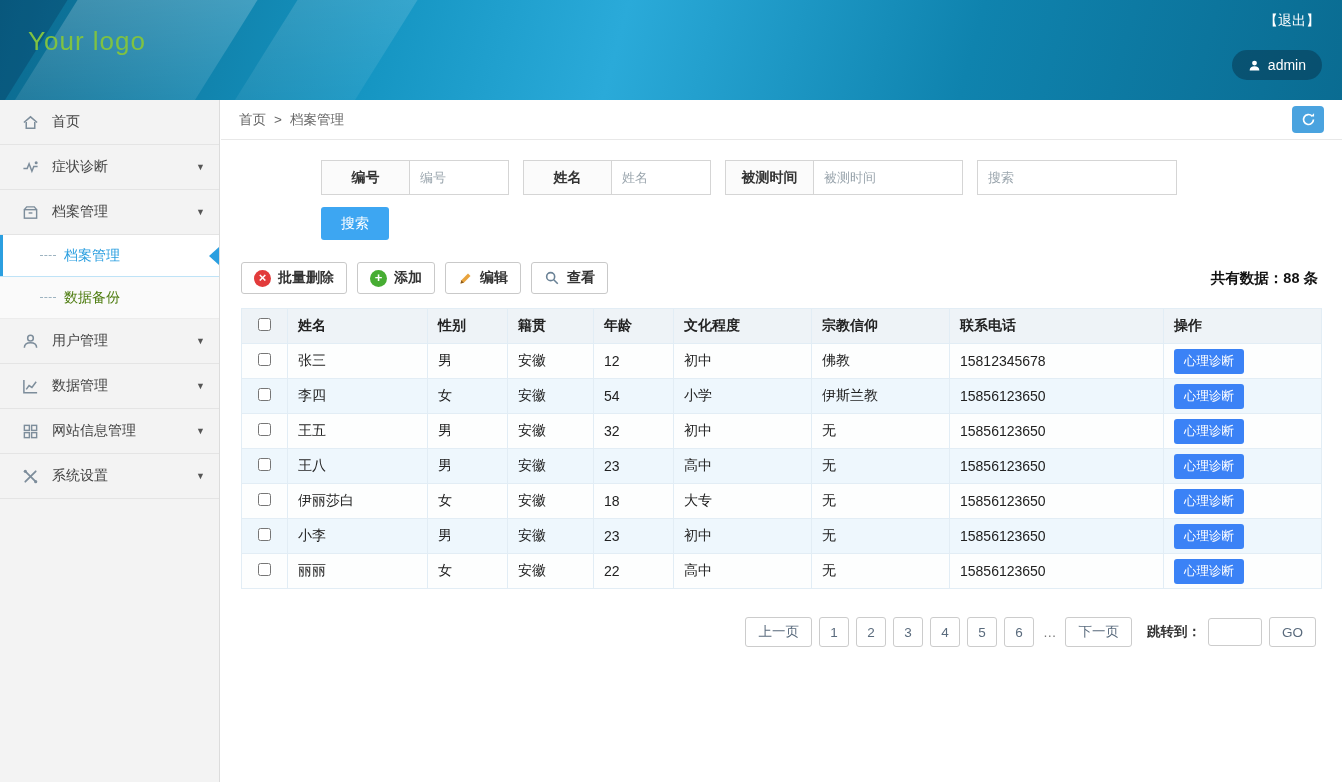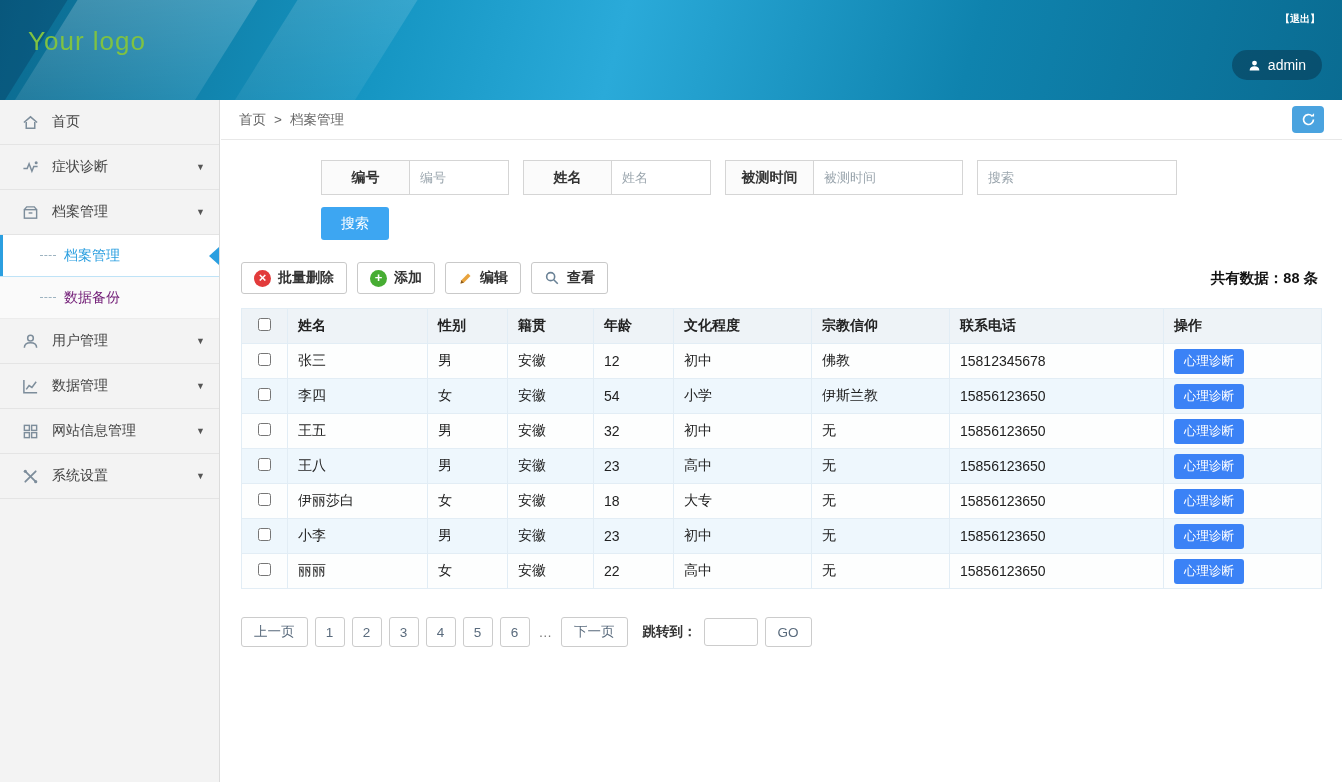--- a/index.html
+++ b/index.html
@@ -7,33 +7,33 @@
   .app { position:relative; width:1342px; height:782px; overflow:hidden; background:#fff; }
 
   
   .header { position:absolute; top:0; left:0; right:0; height:100px; overflow:hidden;
     background:linear-gradient(105deg,#0b6a8f 0%,#1595c2 28%,#2aaad9 46%,#0f83ae 72%,#0a6c92 100%); }
   .streak { position:absolute; top:-60px; height:240px; transform:skewX(-32deg); pointer-events:none; }
   .s1 { left:40px;  width:180px; background:linear-gradient(rgba(255,255,255,.28),rgba(255,255,255,0)); }
   .s2 { left:260px; width:120px; background:linear-gradient(rgba(255,255,255,.18),rgba(255,255,255,0)); }
   .s3 { left:-60px; width:90px;  background:rgba(0,25,60,.22); }
   .logo { position:absolute; left:28px; top:26px; font-size:26px; color:#7fc242; letter-spacing:1px;text-align:right; }
-  .logout { position:absolute; right:22px; top:12px; color:#fff; font-size:10px; font-weight:bold; cursor:pointer; }
+  .logout { position:absolute; right:22px; top:12px; color:#fff; font-size:14px; font-weight:normal; cursor:pointer; }
   .admin-pill { position:absolute; right:20px; top:50px; height:30px; display:flex; align-items:center; gap:7px;
     background:rgba(7,56,82,.55); border-radius:15px; padding:0 16px; color:#fff; font-size:14px; cursor:pointer; }
 
   
   .sidebar { position:absolute; top:100px; left:0; width:220px; bottom:0; background:#f3f3f3; border-right:1px solid #dcdcdc; }
   .side-item { height:45px; display:flex; align-items:center; gap:12px; padding:0 14px 0 20px;
     border-bottom:1px solid #e4e4e4; color:#444; font-size:14px; cursor:pointer; background:#f3f3f3; }
   .side-icon { width:20px; display:flex; justify-content:center; }
   .side-label { flex:1; }
   .side-arrow { font-size:9px; color:#555; }
   .side-sub { height:42px; display:flex; align-items:center; gap:8px; padding-left:40px; font-size:14px;
-    color:#701a75; background:#fafafa; border-bottom:1px solid #ececec; position:relative; cursor:pointer; }
+    color:#4d7c0f; background:#fafafa; border-bottom:1px solid #ececec; position:relative; cursor:pointer; }
   .side-sub .dash { width:16px; border-top:1px dashed #9db3c0; }
   .side-sub.active { color:#2b9fe0; background:#fff; box-shadow:inset 3px 0 0 #2b9fe0; border-bottom:1px solid #bfe3f7; }
   .side-sub.active .tri { position:absolute; right:0; top:50%; transform:translateY(-50%);
     width:0; height:0; border-top:9px solid transparent; border-bottom:9px solid transparent; border-right:10px solid #2b9fe0; }
 
   
   .main { position:absolute; left:221px; top:100px; right:0; bottom:0; background:#fff; overflow:hidden; }
   .crumbbar { height:40px; border-bottom:1px solid #e8e8e8; display:flex; align-items:center; gap:8px;
     padding:0 18px; font-size:13.5px; color:#666; }
   .refresh-btn { margin-left:auto; width:32px; height:27px; background:#4aa3df; border:none; border-radius:4px;
@@ -63,21 +63,21 @@
   th,td { border:1px solid #e2edf5; padding:0 10px; height:35px; text-align:left; }
   thead th { background:#eef3f7; font-weight:bold; }
   tbody tr:nth-child(even) td { background:#eef7fd; }
   tbody tr:nth-child(odd) td { background:#fdfefe; }
   th.ck, td.ck { width:46px; text-align:center; }
   th:nth-child(2){width:140px} th:nth-child(3){width:80px} th:nth-child(4){width:86px}
   th:nth-child(5){width:80px} th:nth-child(6){width:138px} th:nth-child(7){width:138px} th:nth-child(8){width:214px}
   .diag { background:#3b82f6; color:#fff; border:none; border-radius:3px; font-size:12.5px; padding:4px 10px; cursor:pointer; }
 
   
-  .pager { margin-top:28px; display:flex; justify-content:flex-start; align-items:center; gap:7px; font-size:13.5px; color:#555; padding-right:6px; }
+  .pager { margin-top:28px; display:flex; justify-content:flex-end; align-items:center; gap:7px; font-size:13.5px; color:#555; padding-right:6px; }
   .pbtn { height:30px; border:1px solid #ccc; border-radius:3px; background:#fff; color:#5a6b7d; font-size:13.5px;
     display:inline-flex; align-items:center; justify-content:center; padding:0 12px; cursor:pointer; }
   .pnum { min-width:30px; padding:0; }
   .pages { display:inline-flex; gap:7px; }
   .ell { color:#777; padding:0 2px; }
   .jump-label { margin-left:8px; color:#333;font-weight:bold; }
   .jump { width:54px; height:28px; border:1px solid #ccc; border-radius:3px; outline:none; padding:0 6px; }
 </style>
 </head>
 <body>

